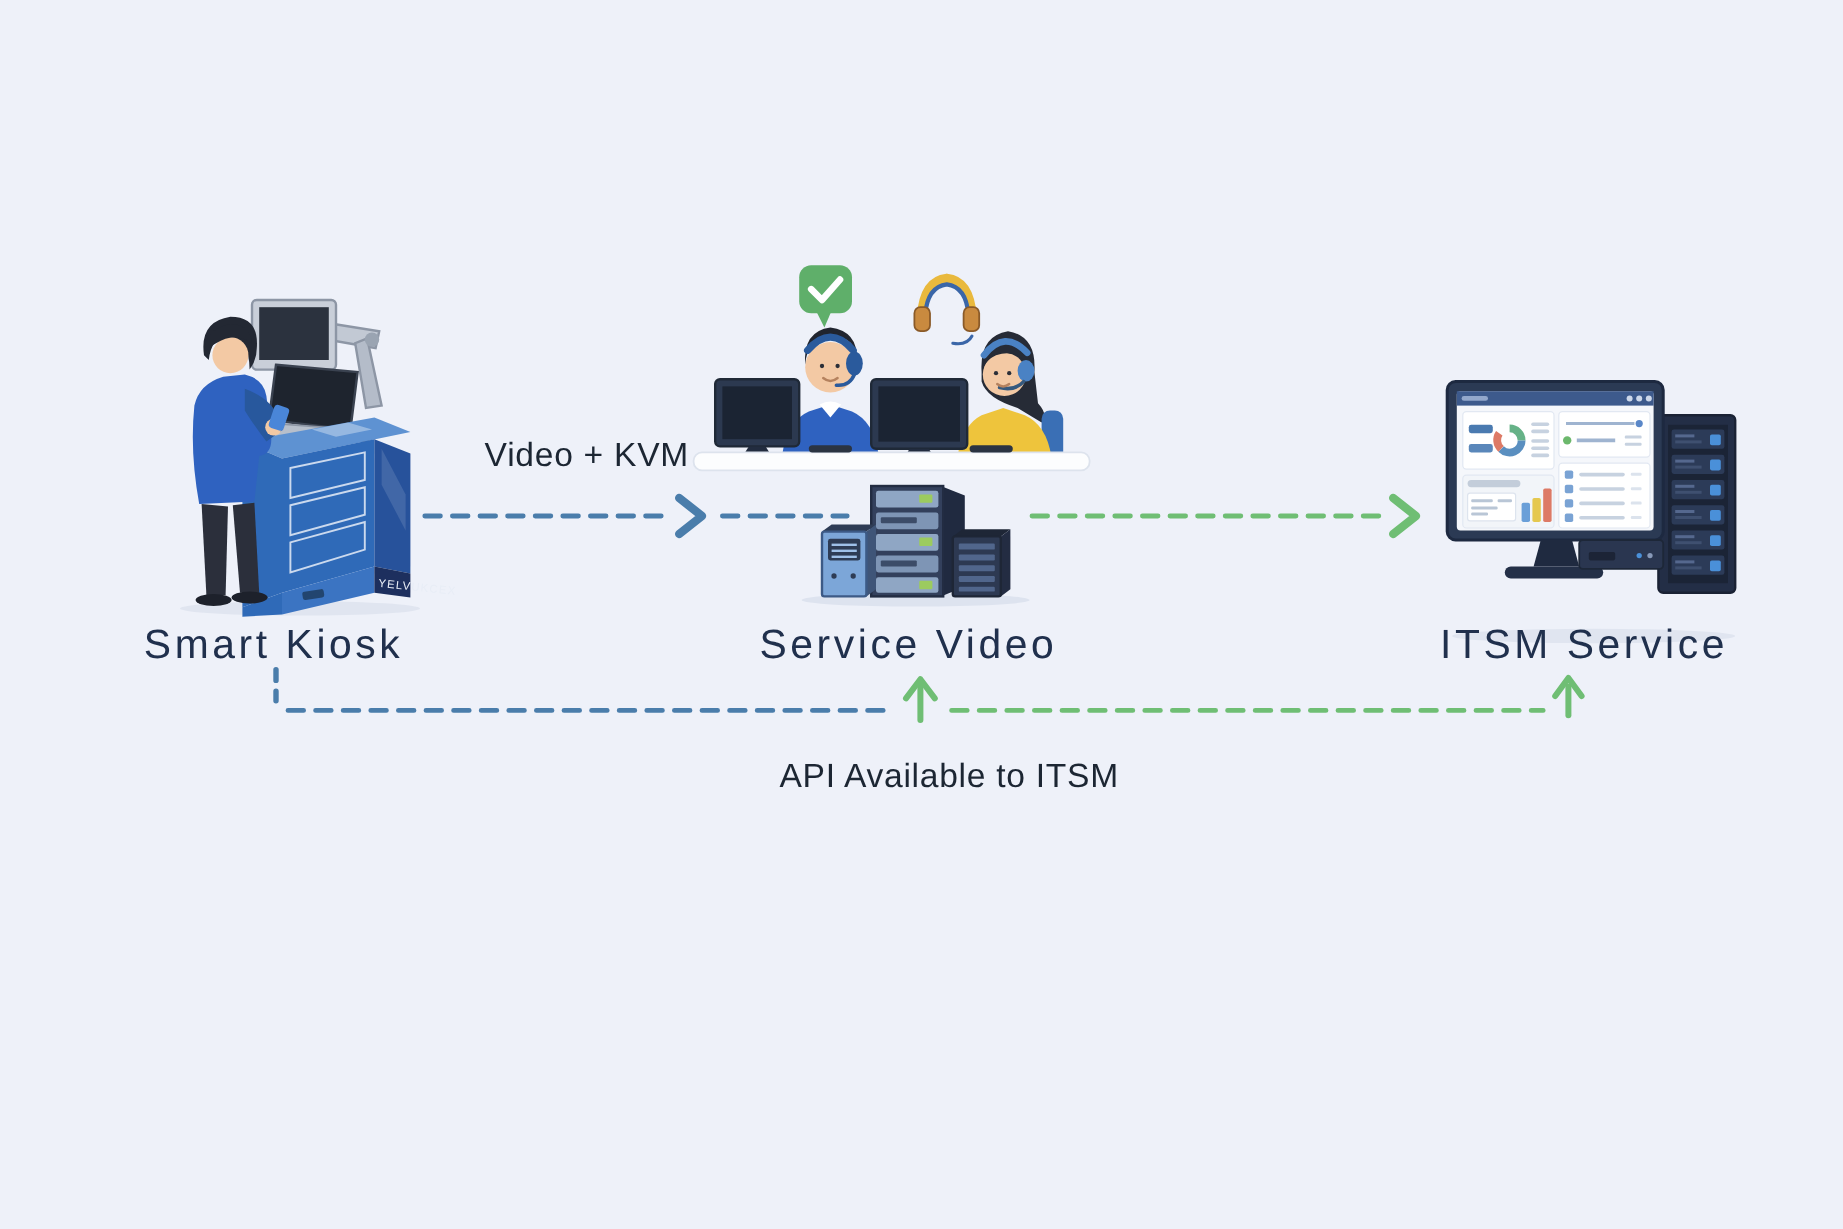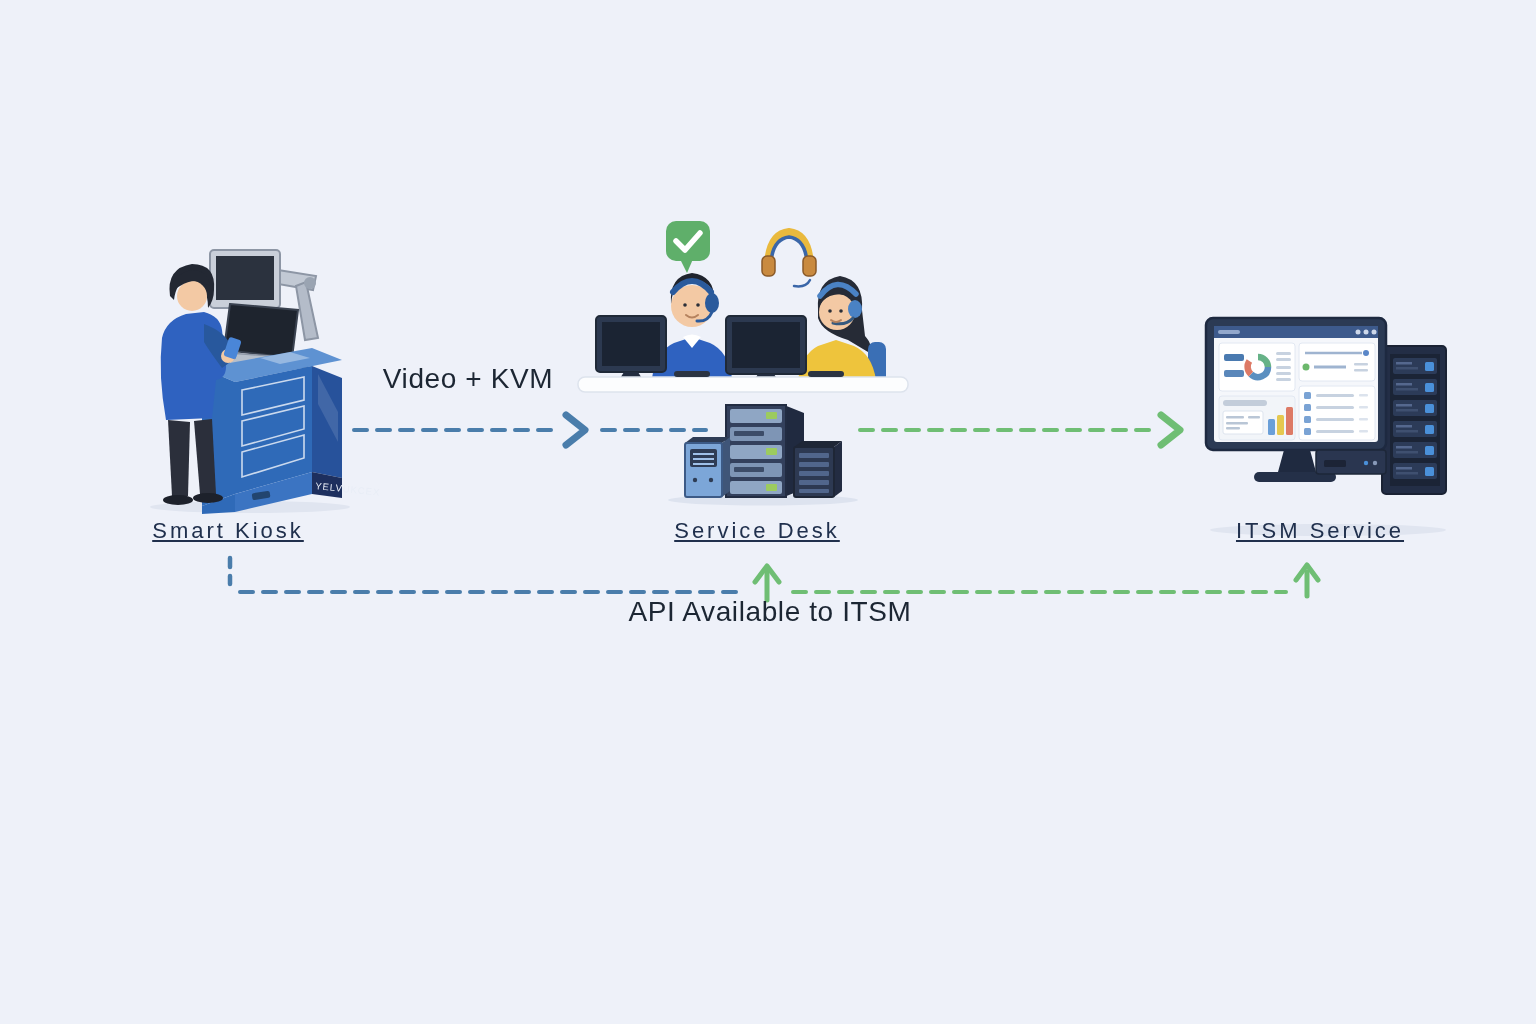--- a/index.html
+++ b/index.html
@@ -4,28 +4,28 @@
 <style>
   html,body{margin:0;padding:0;}
   body{font-family:"Liberation Sans",sans-serif;}
   .stage{
     position:relative;width:1536px;height:1024px;overflow:hidden;
     background:var(--bg,#eef1f9);
   }
   .abs{position:absolute;}
   .node-label{
     position:absolute;transform:translateX(-50%);
-    font-size:22px;letter-spacing:3px;color:var(--node-label,#20304d);
+    font-size:34px;letter-spacing:3px;color:var(--node-label,#20304d);
     white-space:nowrap;
-    text-decoration:underline;
   }
   .conn-label{
     position:absolute;transform:translateX(-50%);
     font-size:28px;letter-spacing:.6px;color:var(--connection-label,#1c2633);
     white-space:nowrap;
+    margin-left:21px;
   }
   svg{display:block;overflow:visible;}
   .dash-blue{stroke:var(--arrow-blue,#4a7dab);stroke-width:4;stroke-dasharray:13 10;stroke-linecap:round;fill:none;}
   .dash-blue-v{stroke:var(--arrow-blue,#4a7dab);stroke-width:4.5;stroke-dasharray:9 9;stroke-linecap:round;fill:none;}
   .dash-green{stroke:var(--arrow-green,#6fbe74);stroke-width:4;stroke-dasharray:13 10;stroke-linecap:round;fill:none;}
   .chev-blue{stroke:var(--arrow-blue,#3f72a5);stroke-width:7;fill:none;stroke-linecap:round;stroke-linejoin:round;}
   .chev-green{stroke:var(--arrow-green,#6fbe74);stroke-width:7;fill:none;stroke-linecap:round;stroke-linejoin:round;}
   .up-green{stroke:var(--arrow-green,#6fbe74);stroke-width:5;fill:none;stroke-linecap:round;stroke-linejoin:round;}
   .f-kiosk{fill:var(--kiosk-blue,#2f6ab8);}
   .f-kiosk-side{fill:var(--kiosk-side-blue,#27529b);}
@@ -335,19 +335,19 @@
       <g>
         <rect x="118" y="138" width="70" height="24" rx="3" fill="#2a3650" stroke="#1d2738" stroke-width="1.5"></rect>
         <rect x="126" y="148" width="22" height="7" rx="1.5" fill="#1c2436"></rect>
         <circle cx="168" cy="151" r="2.2" fill="#4a90d9"></circle>
         <circle cx="177" cy="151" r="2.2" fill="#8899b8"></circle>
       </g>
     </g>
   </svg>
 
   <div class="node-label" style="left:228px;top:518px">Smart Kiosk</div>
-  <div class="node-label" style="left:757px;top:518px">Service Desk</div>
+  <div class="node-label" style="left:757px;top:518px">Service Video</div>
   <div class="node-label" style="left:1320px;top:518px">ITSM Service</div>
 
   <div class="conn-label" style="left:468px;top:363px">Video + KVM</div>
-  <div class="conn-label" style="left:770px;top:596px">API Available to ITSM</div>
+  <div class="conn-label" style="left:770px;top:631px">API Available to ITSM</div>
 
 </div>
 
 </body></html>

